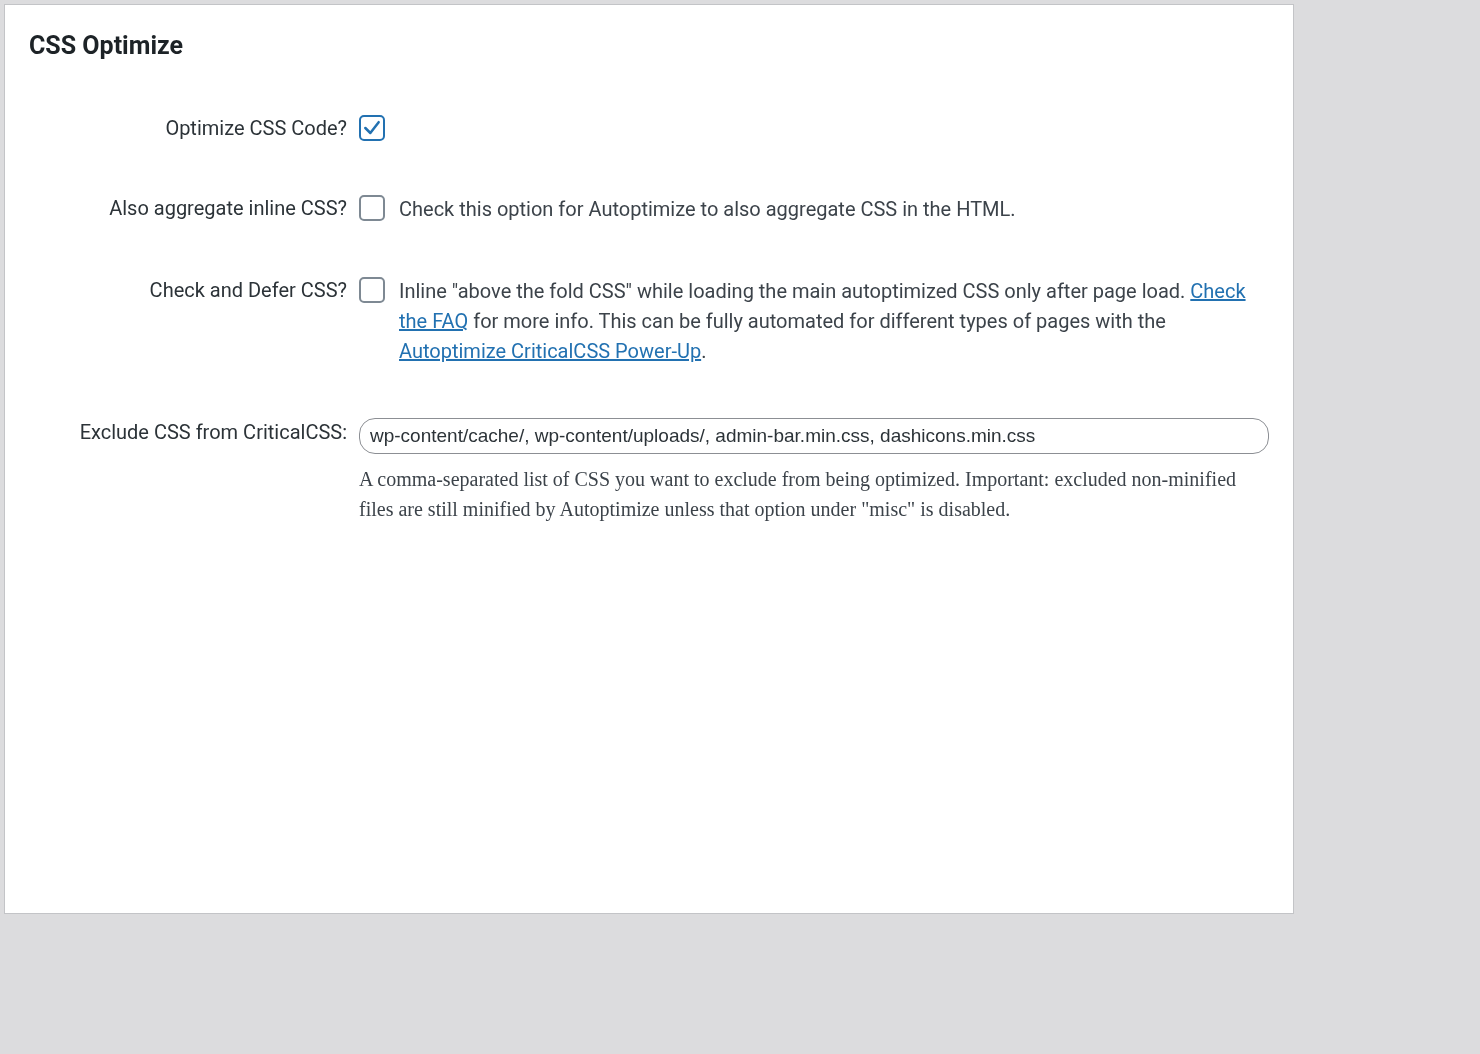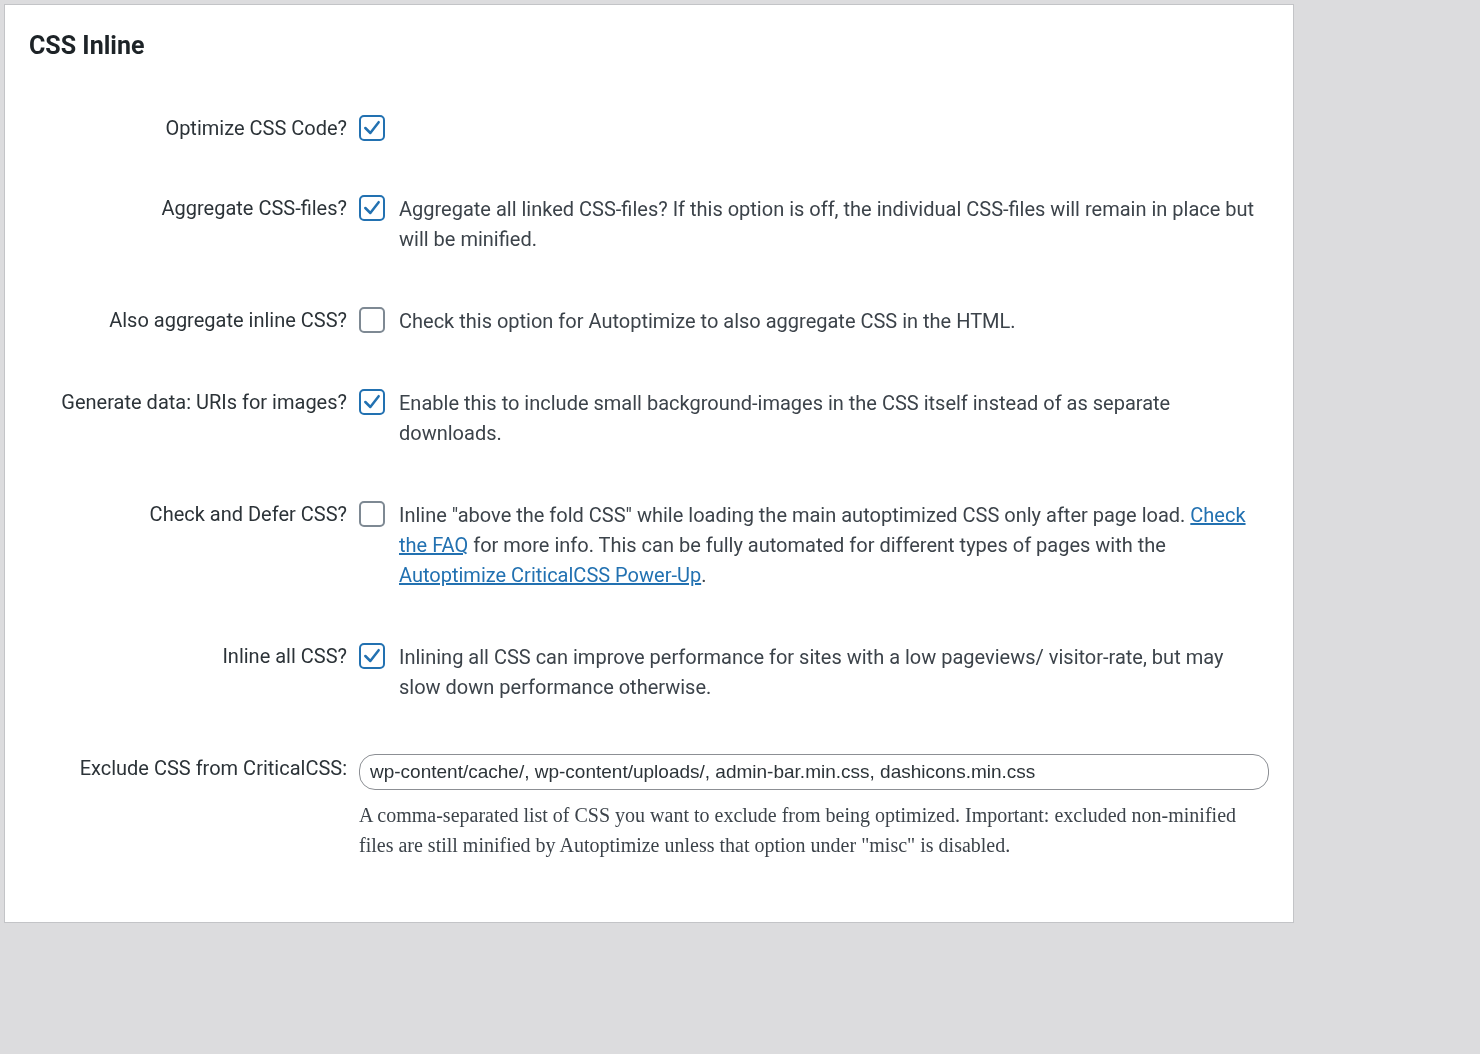--- a/index.html
+++ b/index.html
@@ -101,105 +101,66 @@
     font-size: 20px;
     line-height: 1.5;
     color: #3c434a;
     font-family: Liberation Serif, serif;
   }
 </style>
 </head>
 <body>
 
 <div class="panel">
-  <h2 class="section-title">CSS Inline</h2>
+  <h2 class="section-title">CSS Optimize</h2>
 
   <table class="form-table">
     <tbody>
 
     <tr>
       <th>Optimize CSS Code?</th>
       <td>
         <div class="row">
           <span class="checkbox checked">
             <svg viewBox="0 0 24 24">
                   <path d="M4 12 L10 18 L20 5"></path>
                 </svg>
           </span>
         </div>
       </td>
     </tr>
 
-    <tr>
-      <th>Aggregate CSS-files?</th>
-      <td>
-        <div class="row">
-          <span class="checkbox checked">
-            <svg viewBox="0 0 24 24">
-                  <path d="M4 12 L10 18 L20 5"></path>
-                </svg>
-          </span>
-          <span class="desc">Aggregate all linked CSS-files? If this option is off, the individual CSS-files will remain in place but will be minified.</span>
-        </div>
-      </td>
-    </tr>
 
     <tr>
       <th>Also aggregate inline CSS?</th>
       <td>
         <div class="row">
           <span class="checkbox">
             
           </span>
           <span class="desc">Check this option for Autoptimize to also aggregate CSS in the HTML.</span>
         </div>
       </td>
     </tr>
 
-    <tr>
-      <th>Generate data: URIs for images?</th>
-      <td>
-        <div class="row">
-          <span class="checkbox checked">
-            <svg viewBox="0 0 24 24">
-                  <path d="M4 12 L10 18 L20 5"></path>
-                </svg>
-          </span>
-          <span class="desc">Enable this to include small background-images in the CSS itself instead of as separate downloads.</span>
-        </div>
-      </td>
-    </tr>
 
     <tr>
       <th>Check and Defer CSS?</th>
       <td>
         <div class="row">
           <span class="checkbox">
             
           </span>
           <span class="desc">
             <span>Inline "above the fold CSS" while loading the main autoptimized CSS only after page load. </span><a class="link" href="#">Check the FAQ</a><span> for more info. This can be fully automated for different types of pages with the </span><a class="link" href="#">Autoptimize CriticalCSS Power-Up</a><span>.</span>
           </span>
         </div>
       </td>
     </tr>
 
-    <tr>
-      <th>Inline all CSS?</th>
-      <td>
-        <div class="row">
-          <span class="checkbox checked">
-            <svg viewBox="0 0 24 24">
-                  <path d="M4 12 L10 18 L20 5"></path>
-                </svg>
-          </span>
-          <span class="desc">Inlining all CSS can improve performance for sites with a low pageviews/ visitor-rate, but may slow down performance otherwise.</span>
-        </div>
-      </td>
-    </tr>
 
     <tr>
       <th>Exclude CSS from CriticalCSS:</th>
       <td>
         <input type="text" class="wide" value="wp-content/cache/, wp-content/uploads/, admin-bar.min.css, dashicons.min.css" style="">
         <div class="helper">A comma-separated list of CSS you want to exclude from being optimized. Important: excluded non-minified files are still minified by Autoptimize unless that option under "misc" is disabled.</div>
       </td>
     </tr>
 
     </tbody>

